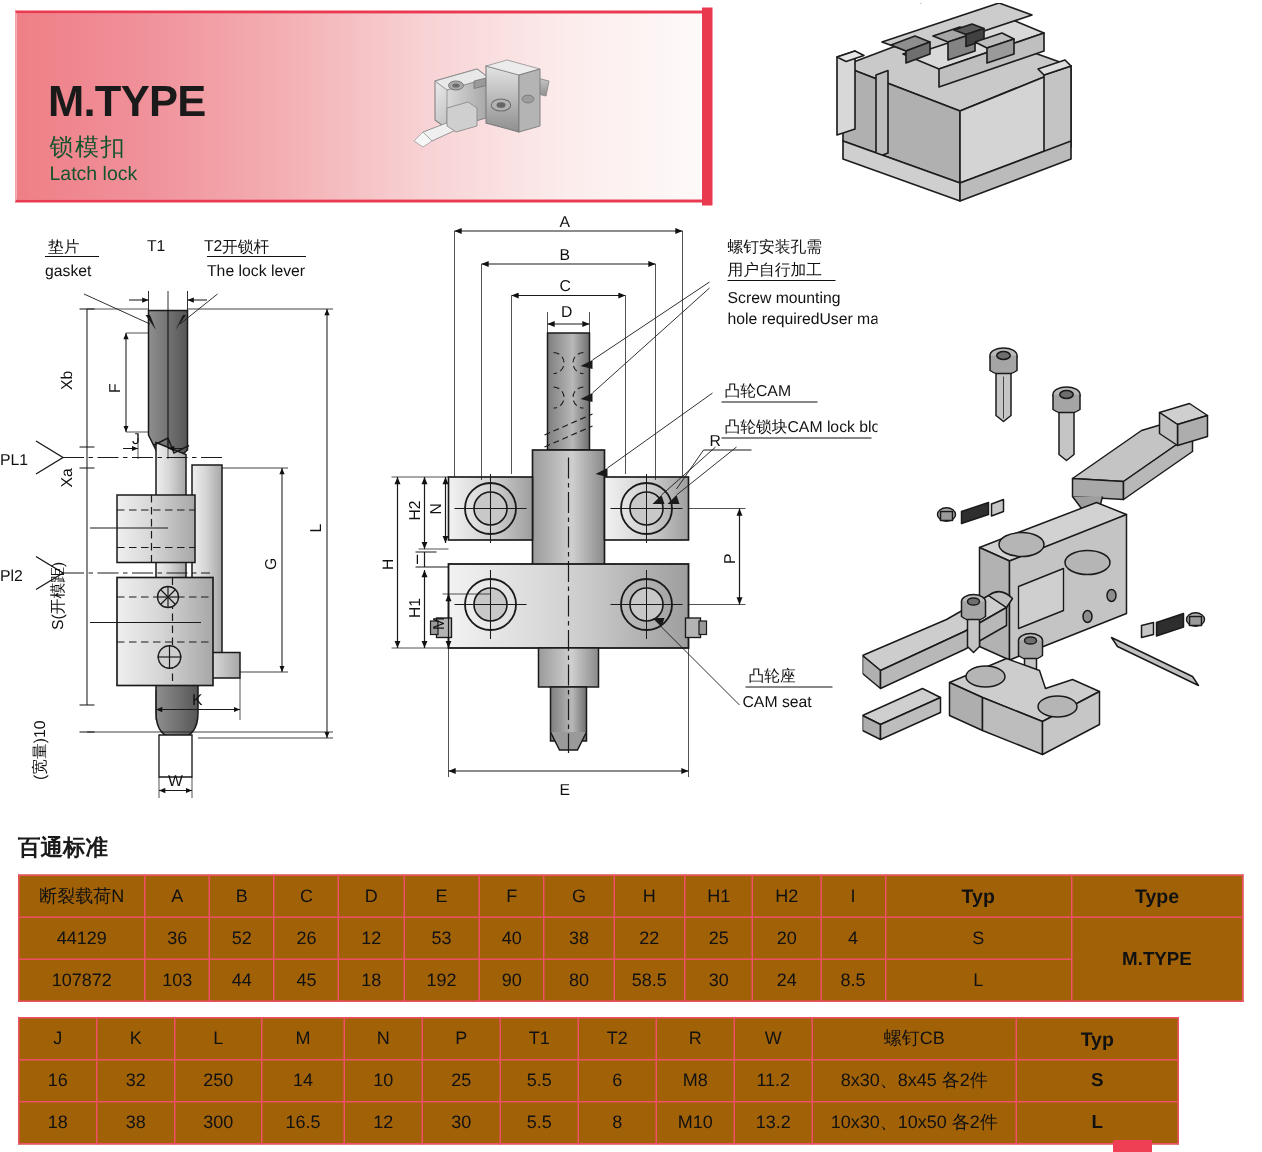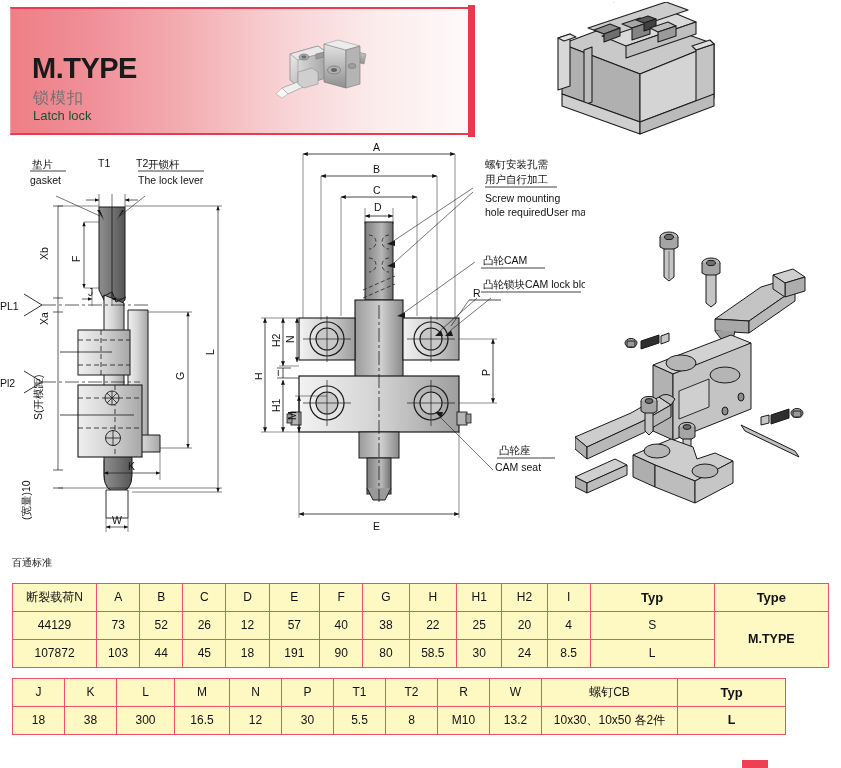--- a/index.html
+++ b/index.html
@@ -39,21 +39,21 @@
     left: 32px; top: 52px;
     font-size: 29px;
     font-weight: bold;
     letter-spacing: -0.5px;
     color: #1a1a1a;
   }
   #header-sub-cn {
     position: absolute;
     left: 33px; top: 88px;
     font-size: 16px;
-    color: #737373;
+    color: #14532d;
     letter-spacing: 1px;
   }
   #header-sub-en {
     position: absolute;
     left: 33px; top: 108px;
     font-size: 13px;
     color: #14532d;
   }
 
   
@@ -75,28 +75,28 @@
     position: absolute;
     left: 0; top: 140px;
     width: 841px; height: 400px;
   }
   .dwg { position: absolute; }
 
   
   #std-label {
     position: absolute;
     left: 12px; top: 556px;
-    font-size: 10px;
-    font-weight: normal;
+    font-size: 15px;
+    font-weight: bold;
     color: #1a1a1a;
   }
   table.spec {
     position: absolute;
     border-collapse: collapse;
-    background: #fef9c3;
+    background: #a16207;
     table-layout: fixed;
   }
   table.spec td, table.spec th {
     border: 1.6px solid #ef5068;
     text-align: center;
     vertical-align: middle;
     font-size: 12px;
     color: #111;
     font-weight: normal;
     padding: 0;
@@ -635,41 +635,41 @@
         <th>H1</th>
         <th>H2</th>
         <th>I</th>
         <th class="hdr-bold">Typ</th>
         <th class="hdr-bold">Type</th>
       </tr>
     </thead>
     <tbody>
       <tr>
         <td>44129</td>
-        <td>73</td>
+        <td>36</td>
         <td>52</td>
         <td>26</td>
         <td>12</td>
-        <td>57</td>
+        <td>53</td>
         <td>40</td>
         <td>38</td>
         <td>22</td>
         <td>25</td>
         <td>20</td>
         <td>4</td>
         <td>S</td>
         <td class="cell-bold" rowspan="2">M.TYPE</td>
       </tr>
       <tr>
         <td>107872</td>
         <td>103</td>
         <td>44</td>
         <td>45</td>
         <td>18</td>
-        <td>191</td>
+        <td>192</td>
         <td>90</td>
         <td>80</td>
         <td>58.5</td>
         <td>30</td>
         <td>24</td>
         <td>8.5</td>
         <td>L</td>
       </tr>
     </tbody>
   </table>
@@ -700,20 +700,34 @@
         <th>T1</th>
         <th>T2</th>
         <th>R</th>
         <th>W</th>
         <th class="cn">螺钉CB</th>
         <th class="hdr-bold">Typ</th>
       </tr>
     </thead>
     <tbody>
       <tr>
+        <td>16</td>
+        <td>32</td>
+        <td>250</td>
+        <td>14</td>
+        <td>10</td>
+        <td>25</td>
+        <td>5.5</td>
+        <td>6</td>
+        <td>M8</td>
+        <td>11.2</td>
+        <td class="cn">8x30、8x45 各2件</td>
+        <td class="cell-bold">S</td>
+      </tr>
+      <tr>
         <td>18</td>
         <td>38</td>
         <td>300</td>
         <td>16.5</td>
         <td>12</td>
         <td>30</td>
         <td>5.5</td>
         <td>8</td>
         <td>M10</td>
         <td>13.2</td>

